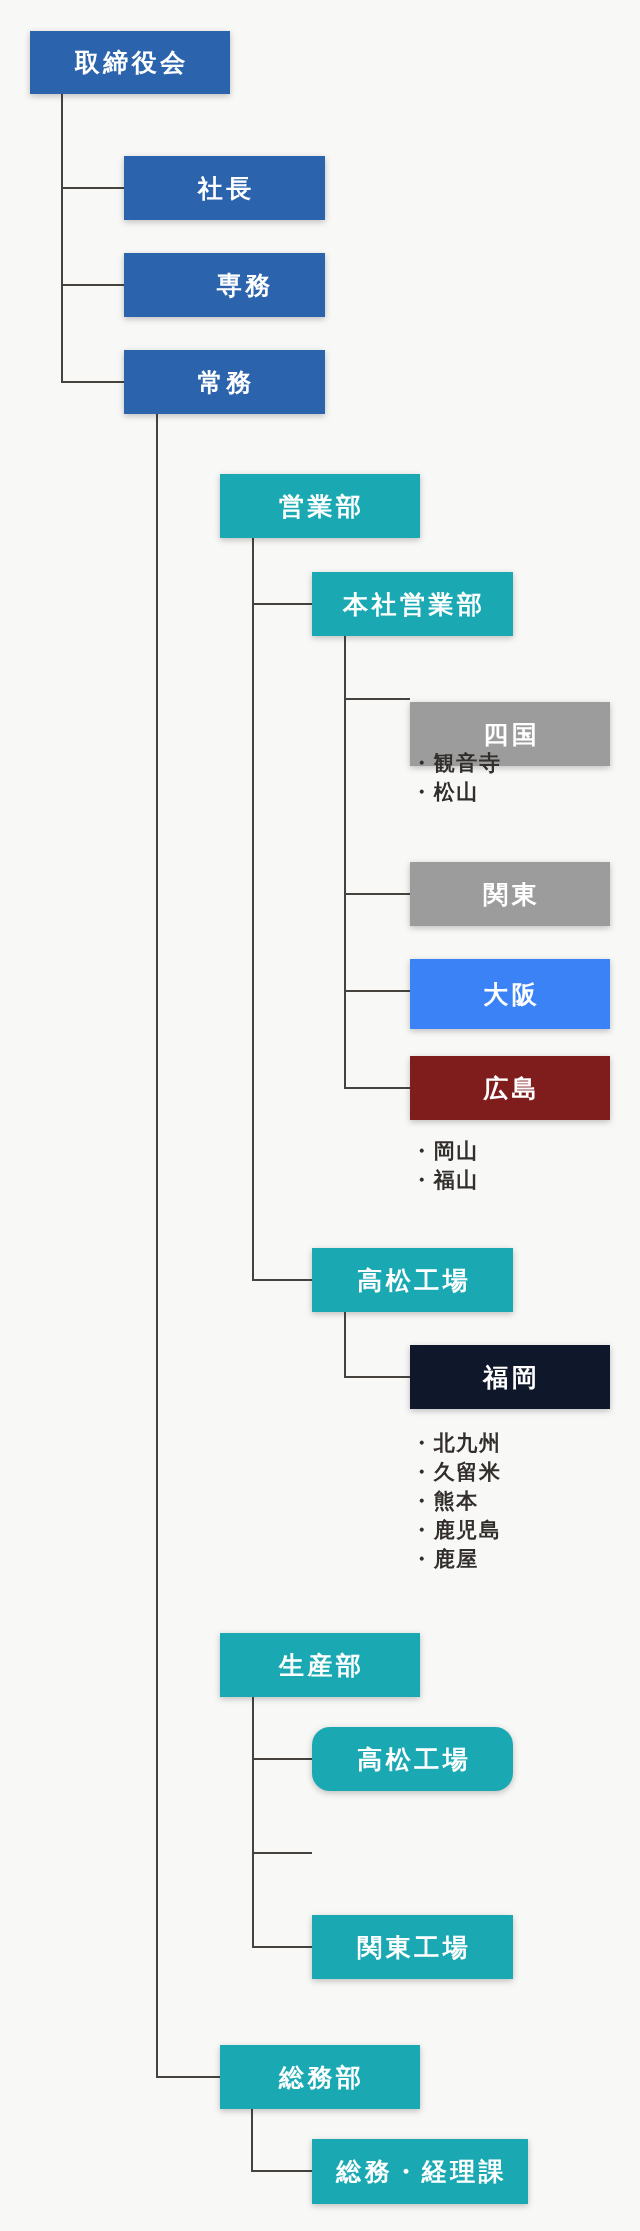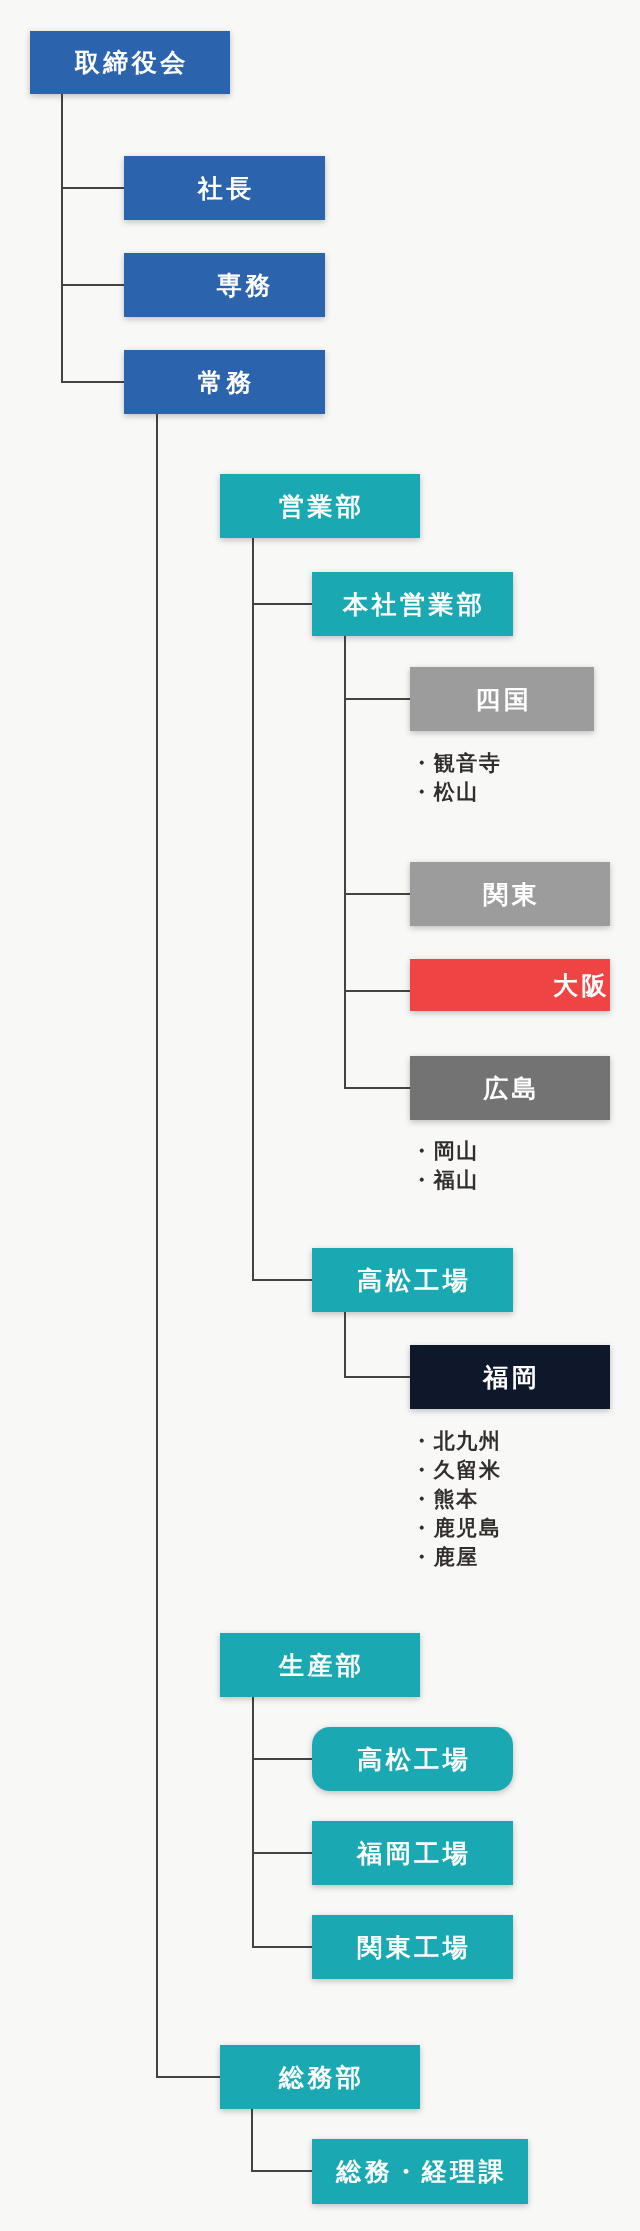--- a/index.html
+++ b/index.html
@@ -67,64 +67,61 @@
     </div>
     <div class="node" style="left: 124px; top: 350px; width: 201px; height: 64px; background: rgb(43, 99, 172);">
       <span>常務</span>
     </div>
     <div class="node" style="left: 220px; top: 474px; width: 200px; height: 64px; background: rgb(26, 169, 179);">
       <span>営業部</span>
     </div>
     <div class="node" style="left: 312px; top: 572px; width: 201px; height: 64px; background: rgb(26, 169, 179);">
       <span>本社営業部</span>
     </div>
-    <div class="node" style="left: 410px; top: 667px; width: 184px; height: 64px; background: rgb(156, 156, 156);">
+    <div class="node" style="left: 410px; top: 702px; width: 200px; height: 64px; background: rgb(156, 156, 156);">
       <span>四国</span>
     </div>
     <div class="node" style="left: 410px; top: 862px; width: 200px; height: 64px; background: rgb(156, 156, 156);">
       <span>関東</span>
     </div>
-    <div class="node" style="left: 410px; top: 959px; width: 200px; height: 52px; background: #ef4444; justify-content: flex-end;">
+    <div class="node" style="left: 410px; top: 959px; width: 200px; height: 70px; background: #3b82f6;">
       <span>大阪</span>
     </div>
-    <div class="node" style="left: 410px; top: 1056px; width: 200px; height: 64px; background: #737373;">
+    <div class="node" style="left: 410px; top: 1056px; width: 200px; height: 64px; background: #7f1d1d;">
       <span>広島</span>
     </div>
     <div class="node" style="left: 312px; top: 1248px; width: 201px; height: 64px; background: rgb(26, 169, 179);">
       <span>高松工場</span>
     </div>
     <div class="node" style="left: 410px; top: 1345px; width: 200px; height: 64px; background: #0f172a;">
       <span>福岡</span>
     </div>
     <div class="node" style="left: 220px; top: 1633px; width: 200px; height: 64px; background: rgb(26, 169, 179);">
       <span>生産部</span>
     </div>
     <div class="node" style="left: 312px; top: 1727px; width: 201px; height: 64px; background: rgb(26, 169, 179); border-radius: 18px;">
       <span>高松工場</span>
-    </div>
-    <div class="node" style="left: 312px; top: 1821px; width: 201px; height: 64px; background: rgb(26, 169, 179);">
-      <span>福岡工場</span>
     </div>
     <div class="node" style="left: 312px; top: 1915px; width: 201px; height: 64px; background: rgb(26, 169, 179);">
       <span>関東工場</span>
     </div>
     <div class="node" style="left: 220px; top: 2045px; width: 200px; height: 64px; background: rgb(26, 169, 179);">
       <span>総務部</span>
     </div>
     <div class="node" style="left: 312px; top: 2139px; width: 216px; height: 65px; background: rgb(26, 169, 179);">
       <span>総務・経理課</span>
     </div>
     <div class="bullets" style="left: 411px; top: 748px; color: rgb(50, 46, 43);">
       <div>・観音寺</div>
       <div>・松山</div>
     </div>
     <div class="bullets" style="left: 411px; top: 1136px; color: rgb(50, 46, 43);">
       <div>・岡山</div>
       <div>・福山</div>
     </div>
-    <div class="bullets" style="left: 411px; top: 1428px; color: rgb(50, 46, 43); font-family: Liberation Mono, monospace;">
+    <div class="bullets" style="left: 411px; top: 1428px; color: rgb(50, 46, 43);">
       <div>・北九州</div>
       <div>・久留米</div>
       <div>・熊本</div>
       <div>・鹿児島</div>
       <div>・鹿屋</div>
     </div>
   </div>
 
 </body></html>

